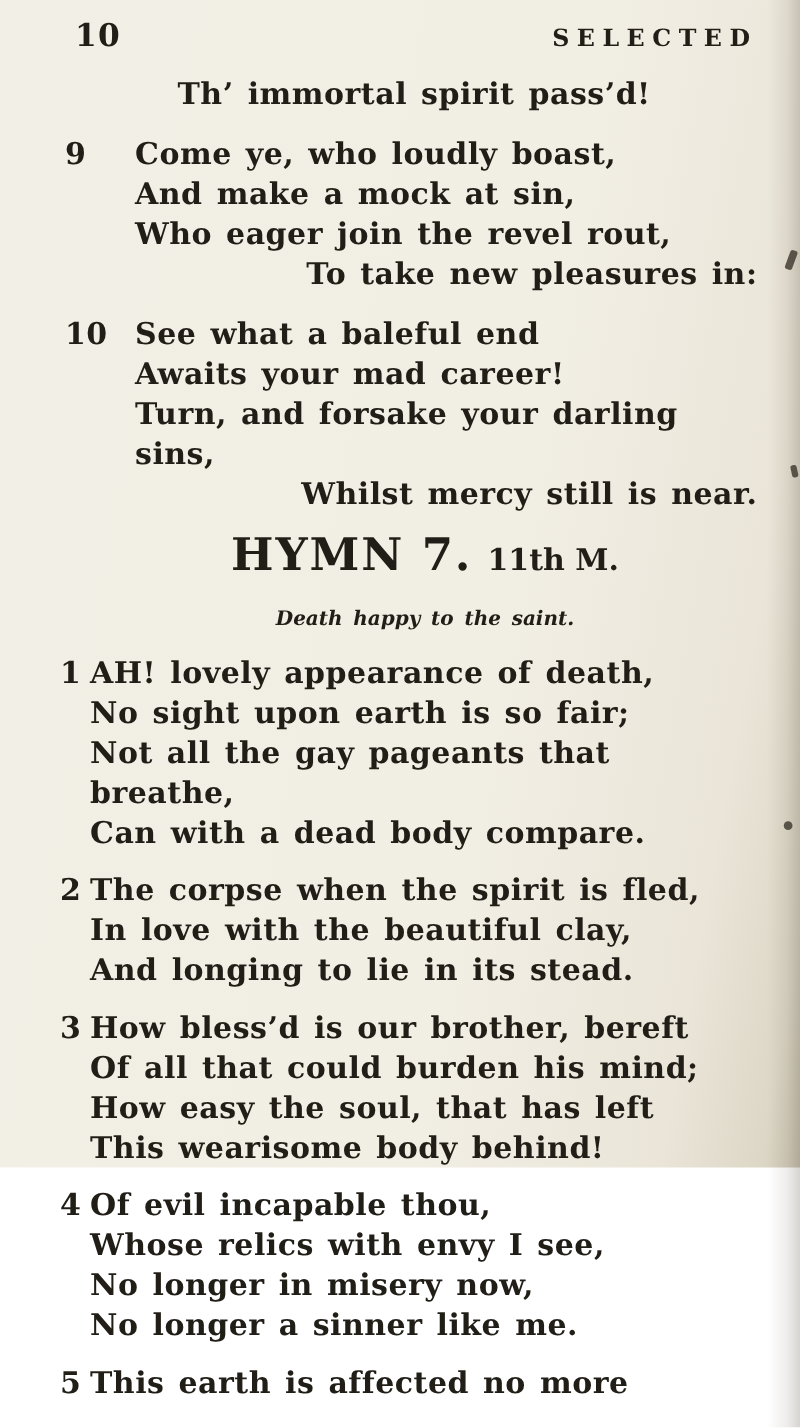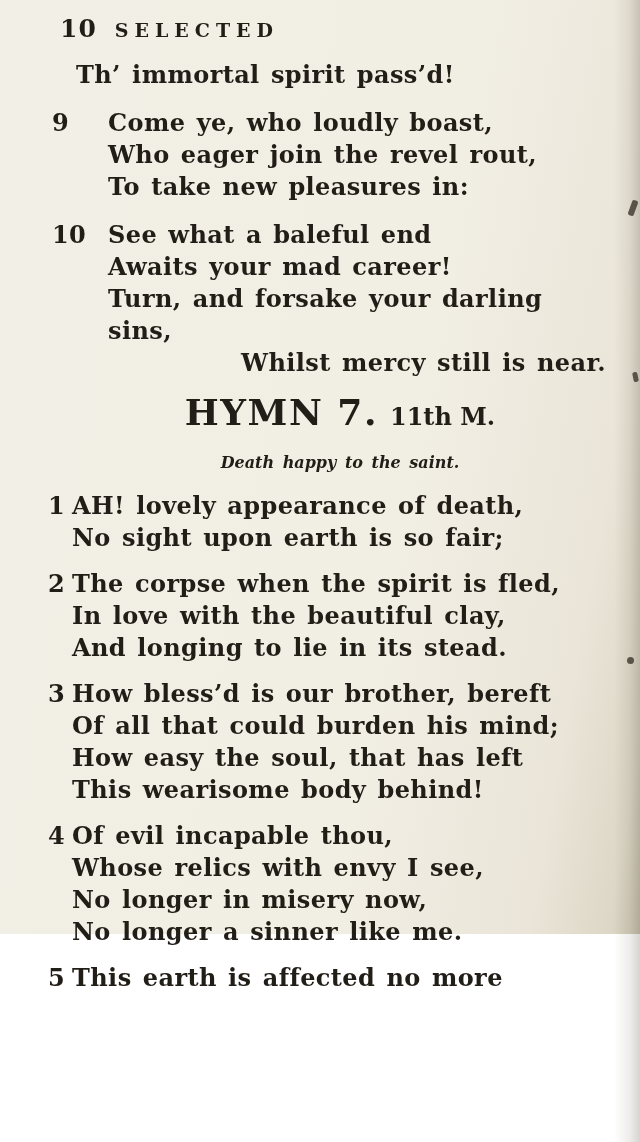--- a/index.html
+++ b/index.html
@@ -21,25 +21,25 @@
     background: linear-gradient(90deg, rgba(90,80,60,0) 0%, rgba(90,80,60,0.10) 60%, rgba(70,60,45,0.22) 100%);
     pointer-events: none;
   }
   .speck { position: absolute; background: #3a342a; border-radius: 2px; opacity: .8; }
   .speck.s1 { right: 4px; top: 200px; width: 6px; height: 16px; transform: rotate(20deg); }
   .speck.s2 { right: 2px; top: 372px; width: 5px; height: 10px; transform: rotate(-12deg); }
   .speck.s3 { right: 6px; top: 657px; width: 7px; height: 7px; border-radius: 50%; }
 
   .header { display: flex; align-items: baseline; font-weight: bold; }
   .pagenum { font-size: 25px; margin-left: 16px; letter-spacing: 1px; }
-  .running { flex: 1; text-align: left; font-size: 19px; letter-spacing: 6px; padding-left: 18px; }
+  .running { flex: 1; text-align: right; font-size: 19px; letter-spacing: 6px; padding-left: 18px; }
 
   .bodytext { font-size: 24px; font-weight: bold; line-height: 32px; letter-spacing: 0.4px; word-spacing: 2.5px; }
 
-  .carryover { margin: 16px 0 0 32px; }
+  .carryover { margin: 16px 0 0 98px; }
 
   .verse { position: relative; margin-top: 16px; }
   .verse .num { position: absolute; left: 8px; top: 0; }
   .sm .line { margin-left: 64px; }
   .sm .line:nth-of-type(3) { }
   .sm .line:nth-of-type(4) { margin-left: 82px; text-align: right; }
   .lm .verse .num { left: 4px; }
   .lm .line { margin-left: 28px; }
   .lm .verse { margin-top: 14px; }
   .lm .verse:first-child { margin-top: 18px; }
@@ -59,20 +59,21 @@
     <span class="pagenum">10</span>
     <span class="running">SELECTED</span>
   </div>
 
   <div class="bodytext carryover">Th’ immortal spirit pass’d!</div>
 
   <div class="bodytext sm">
       <div class="verse sm">
         <span class="num">9</span>
         <div class="line">Come ye, who loudly boast,</div>
+        <div class="line">And make a mock at sin,</div>
         <div class="line">Who eager join the revel rout,</div>
         <div class="line">To take new pleasures in:</div>
       </div>
       <div class="verse sm">
         <span class="num">10</span>
         <div class="line">See what a baleful end</div>
         <div class="line">Awaits your mad career!</div>
         <div class="line">Turn, and forsake your darling sins,</div>
         <div class="line">Whilst mercy still is near.</div>
       </div>
@@ -82,20 +83,22 @@
     <span class="hymn-title">HYMN 7.</span><span class="hymn-meter">11th M.</span>
   </div>
 
   <div class="subtitle center">Death happy to the saint.</div>
 
   <div class="bodytext lm">
       <div class="verse lm">
         <span class="num">1</span>
         <div class="line">AH! lovely appearance of death,</div>
         <div class="line">No sight upon earth is so fair;</div>
+        <div class="line">Not all the gay pageants that breathe,</div>
+        <div class="line">Can with a dead body compare.</div>
       </div>
       <div class="verse lm">
         <span class="num">2</span>
         <div class="line">The corpse when the spirit is fled,</div>
         <div class="line">In love with the beautiful clay,</div>
         <div class="line">And longing to lie in its stead.</div>
       </div>
       <div class="verse lm">
         <span class="num">3</span>
         <div class="line">How bless’d is our brother, bereft</div>

